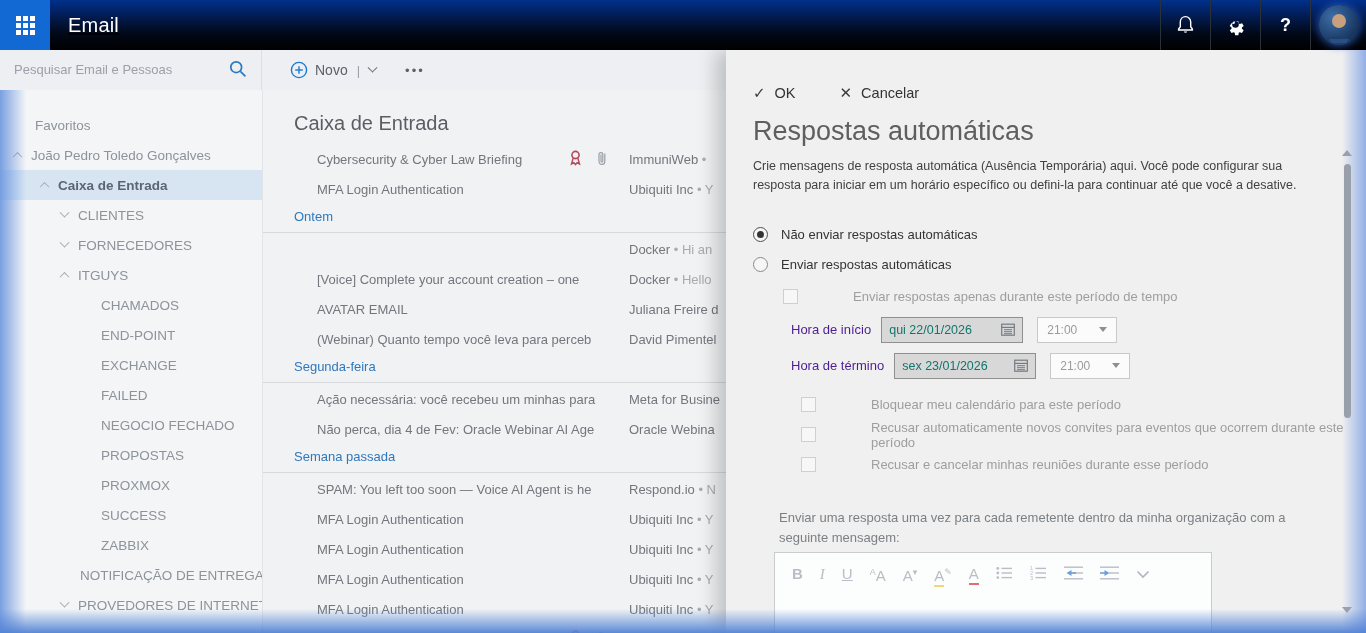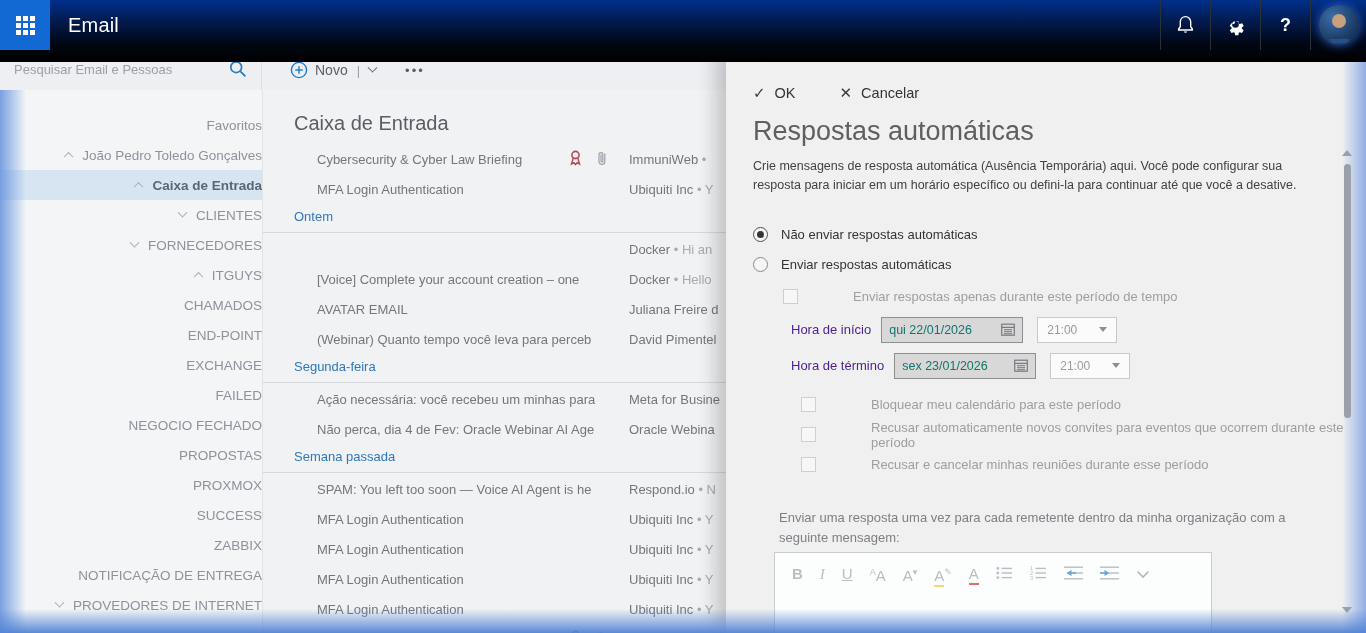--- a/index.html
+++ b/index.html
@@ -1,22 +1,22 @@
 <!DOCTYPE html>
 <html><head>
 <meta charset="utf-8">
 <style>
   * { margin:0; padding:0; box-sizing:border-box; }
   html,body { width:1366px; height:633px; overflow:hidden; }
   body { font-family:"Liberation Sans","DejaVu Sans",sans-serif; background:#e8ecf2; }
   .app { position:relative; width:1366px; height:633px; overflow:hidden; background:#eef0f3; }
 
   
-  .topbar { position:absolute; top:0; left:0; right:0; height:62px;
-    background:linear-gradient(180deg,#00308c 0%,#021a4d 35%,#010714 70%,#000 100%); z-index:30; display:flex; align-items:stretch; }
+  .topbar { position:absolute; top:0; left:0; right:0; height:50px;
+    background:linear-gradient(180deg,#00308c 0%,#021a4d 35%,#010714 70%,#000 100%); z-index:30; display:flex; align-items:stretch;text-decoration:underline; }
   .launcher { width:50px; height:50px; background:#1269d3; display:flex; align-items:center; justify-content:center; cursor:pointer; }
   .grid9 { width:19px; height:19px; display:grid; grid-template-columns:repeat(3,5px); grid-template-rows:repeat(3,5px); gap:2px; }
   .grid9 i { background:#fff; }
   .app-title { color:#fff; font-size:20px; font-weight:400; line-height:50px; margin-left:18px; letter-spacing:.2px; }
   .topbar-right { position:absolute; right:0; top:0; height:50px; display:flex; align-items:center; }
   .tb-btn { width:50px; height:50px; display:flex; align-items:center; justify-content:center; border-left:1px solid #2a3038; cursor:pointer; }
   .help-glyph { color:#fff; font-size:18px; font-weight:700; }
   .avatar-wrap { width:56px; height:50px; display:flex; align-items:center; justify-content:center; border-left:1px solid #2a3038; }
   .avatar { width:40px; height:40px; border-radius:50%; background:radial-gradient(circle at 35% 30%,#3c6ea8,#17355e 70%); box-shadow:0 0 10px #2e5fc0; overflow:hidden; position:relative; cursor:pointer; }
   .avatar svg { position:absolute; bottom:-2px; left:0; }
@@ -32,21 +32,21 @@
   .dots { font-size:13px; color:#5c6167; letter-spacing:2px; margin-left:22px; cursor:pointer; }
 
   
   .chev { display:inline-block; width:7px; height:7px; border-right:1.6px solid #a7adb5; border-bottom:1.6px solid #a7adb5; }
   .chev.up { transform:rotate(-135deg) translate(-1px,-1px); }
   .chev.down { transform:rotate(45deg) translate(-2px,-2px); }
   .chev.dark { border-color:#6b7076; }
 
   
   .sidebar { position:absolute; top:90px; left:0; width:262px; bottom:0; background:#f3f5f7; padding-top:20px; z-index:4; overflow:hidden; }
-  .tree-item { height:30px; display:flex; align-items:center; font-size:13.5px; color:#8d939b; white-space:nowrap; overflow:hidden; cursor:pointer;justify-content:flex-end; }
+  .tree-item { height:30px; display:flex; align-items:center; font-size:13.5px; color:#8d939b; white-space:nowrap; overflow:hidden; cursor:pointer; }
   .tree-item .chev { flex:0 0 auto; margin-right:10px; }
   .tree-item.lvl0 { padding-left:35px; }
   .tree-item.lvl0.haschev { padding-left:14px; }
   .tree-item.lvl1 { padding-left:60px; }
   .tree-item.lvl1.haschev { padding-left:41px; }
   .tree-item.lvl2 { padding-left:80px; }
   .tree-item.lvl2.haschev { padding-left:61px; }
   .tree-item.lvl3 { padding-left:101px; }
   .tree-item.selected { background:#d7e5f3; color:#5d6570; font-weight:700; }
   .tree-item.selected .chev { border-color:#7d8countries48e; }

